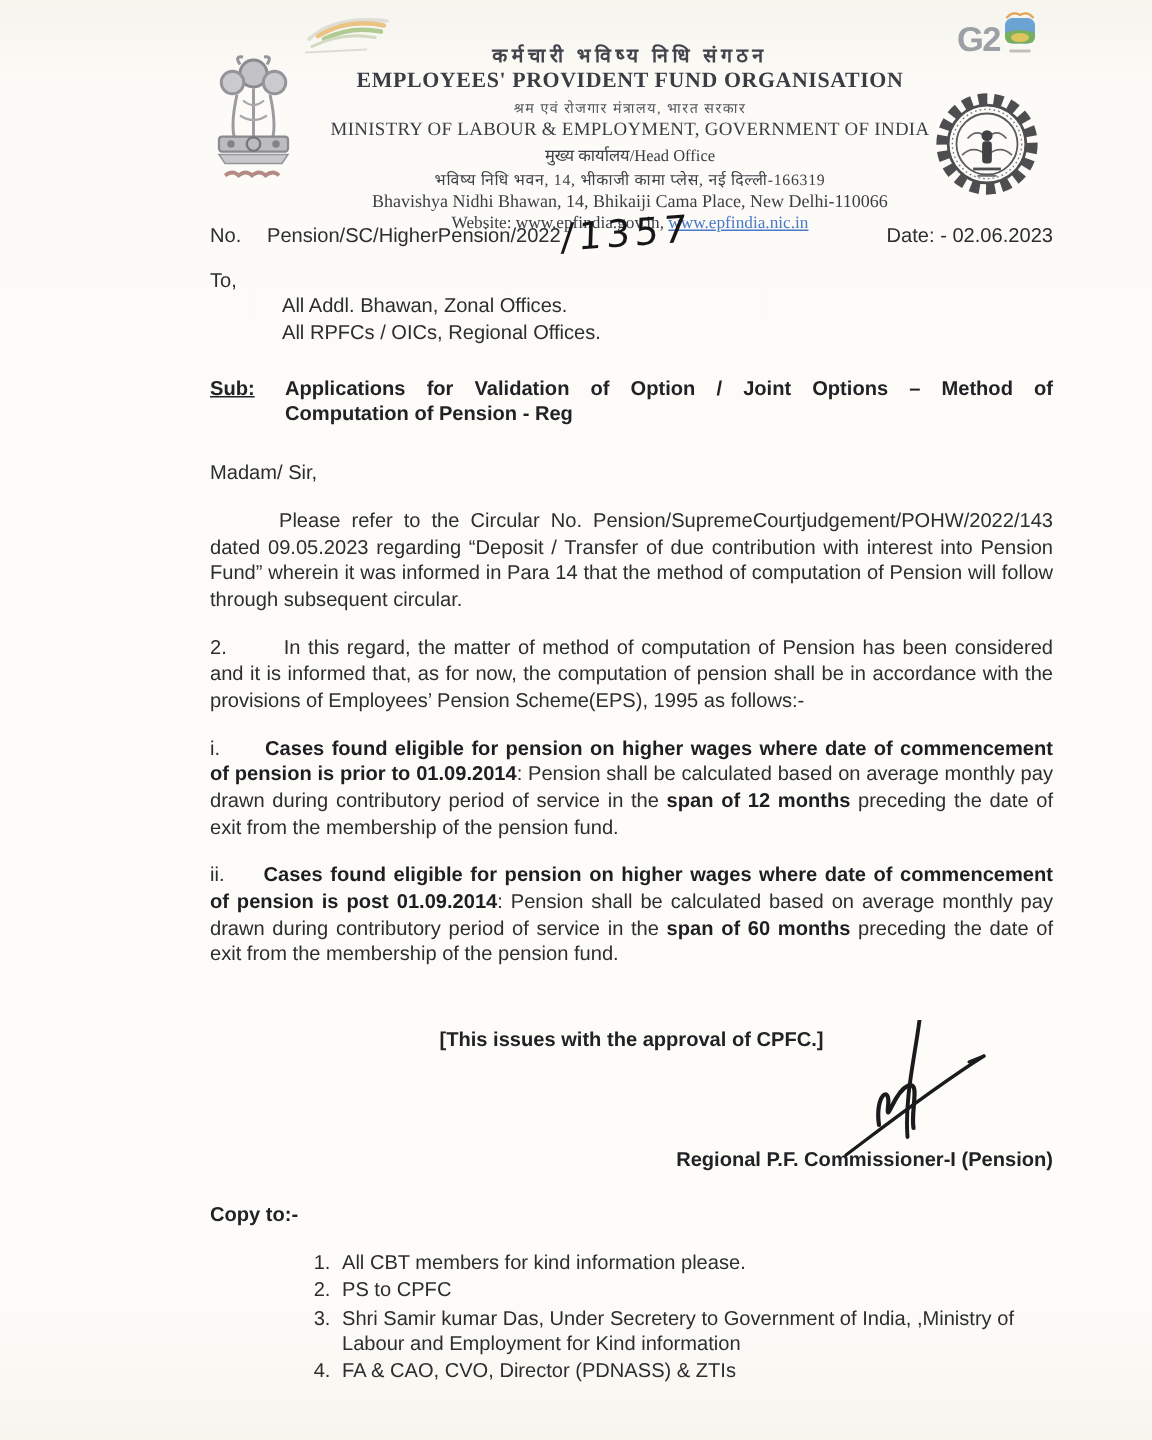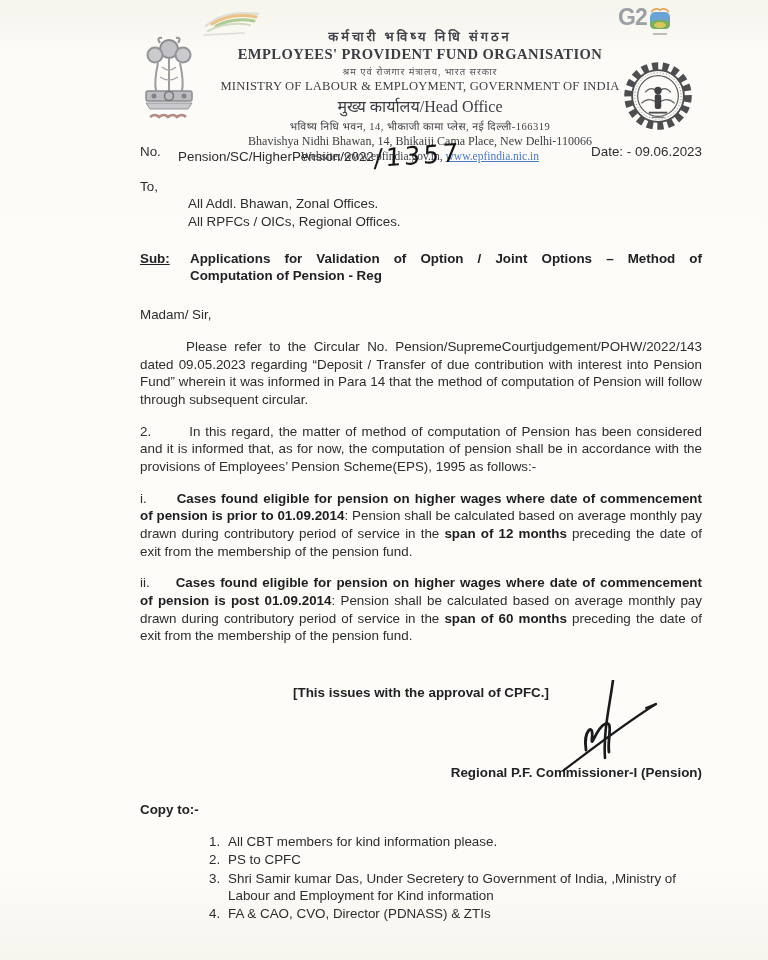--- a/index.html
+++ b/index.html
@@ -10,34 +10,34 @@
     font-family:"Liberation Sans", sans-serif;
     color:#2d2d30; overflow:hidden;
   }
   
   .hdr-text { position:absolute; left:205px; top:27px; width:430px; text-align:center;
     font-family:"Liberation Serif", serif; color:#3c3c44; }
   .hin-org   { font-size:13px; font-weight:bold; letter-spacing:3px; color:#43434c; }
   .eng-org   { font-size:14.6px; font-weight:bold; letter-spacing:.4px; margin-top:1px; }
   .hin-min   { font-size:9.5px; letter-spacing:1px; color:#55555e; margin-top:2px; }
   .eng-min   { font-size:12.6px; letter-spacing:.2px; margin-top:1px; }
-  .head-off  { font-size:16px; margin-top:1px; }
+  .head-off  { font-size:11px; margin-top:1px; }
   .hin-addr  { font-size:10.5px; letter-spacing:.5px; margin-top:2px; }
   .eng-addr  { font-size:12px; margin-top:1px; }
   .web-line  { font-size:11.5px; margin-top:1px; }
   .web-link  { color:#4a79c6; text-decoration:underline; }
   .emblem { position:absolute; left:138px; top:33px; opacity:.85; }
   .azadi  { position:absolute; left:198px; top:4px; opacity:.8; }
-  .g20    { position:absolute; left:618px; top:6px; display:flex; align-items:flex-start; }
+  .g20    { position:absolute; left:638px; top:6px; display:flex; align-items:flex-end; }
   .g20-txt { font-family:"Liberation Sans",sans-serif; font-weight:bold; font-size:23px;
              color:#9aa0a6; letter-spacing:-1px; line-height:1; }
   .gear   { position:absolute; left:621px; top:56px; opacity:.9; }
   
   .doc { position:absolute; left:140px; top:143px; width:562px; font-size:13.4px; line-height:1.32; }
-  .ref-row { display:flex; align-items:flex-start; }
+  .ref-row { display:flex; align-items:flex-end; }
   .ref-no-label { width:38px; }
   .ref-date { margin-left:auto; white-space:nowrap; }
   .handwritten { display:inline-block; font-family:"DejaVu Sans",sans-serif; font-size:25px;
     line-height:.8; transform:rotate(-4deg) skewX(-6deg); letter-spacing:3px;
     position:relative; top:3px; color:#161618; font-weight:400; }
   .to-block { margin-top:12px; }
   .to-lines { margin-left:48px; }
   .sub-row { display:flex; margin-top:19px; font-weight:bold; color:#222226; }
   .sub-label { width:50px; text-decoration:underline; flex:none; }
   .sub-body { flex:1; }
@@ -133,21 +133,21 @@
     <div class="web-line">
       <span>Website: www.epfindia.gov.in, </span><a href="#" class="web-link">www.epfindia.nic.in</a>
     </div>
   </div>
 
   <div class="doc">
 
     <div class="ref-row">
       <span class="ref-no-label">No.</span>
       <span><span>Pension/SC/HigherPension/2022</span><span class="handwritten">/1357</span></span>
-      <span class="ref-date">Date: - 09.06.2023</span>
+      <span class="ref-date">Date: - 02.06.2023</span>
     </div>
 
     <div class="to-block">
       <div>To,</div>
       <div class="to-lines">
         <div>All Addl. Bhawan, Zonal Offices.</div>
         <div>All RPFCs / OICs, Regional Offices.</div>
       </div>
     </div>
 

